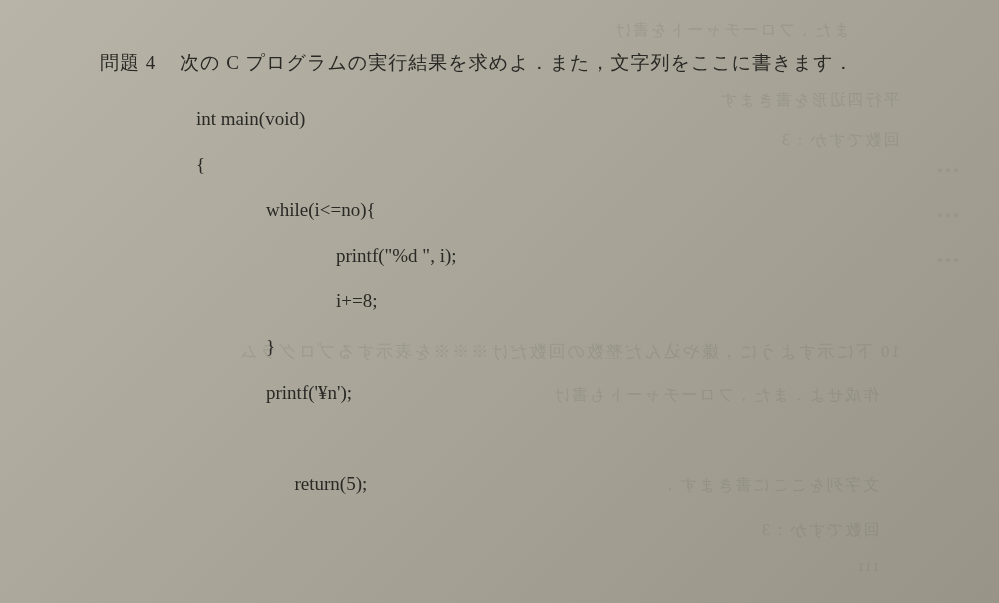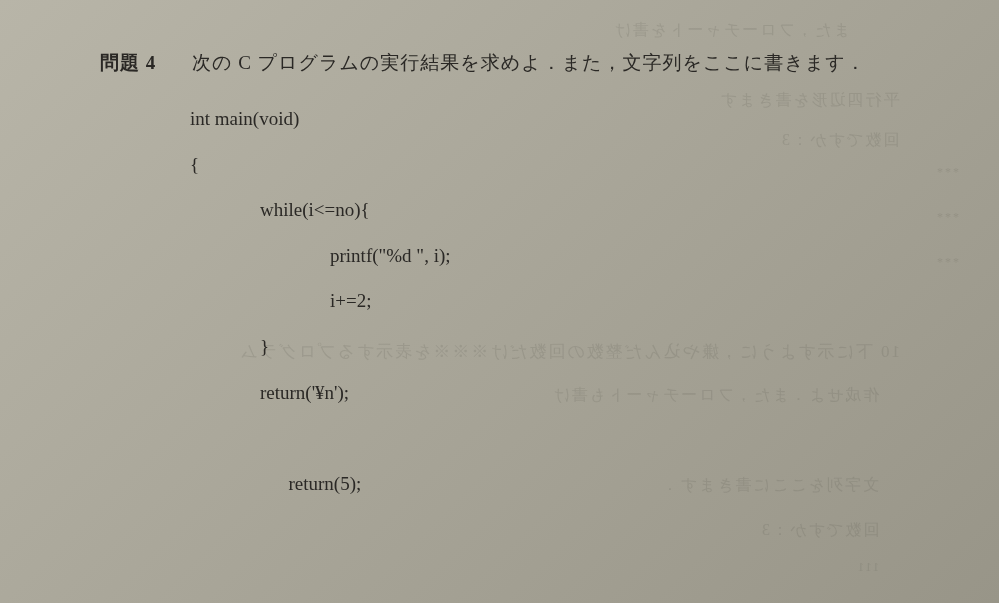--- a/index.html
+++ b/index.html
@@ -21,31 +21,31 @@
       position: relative;
     }
     .problem-header {
       font-size: 19px;
       margin-bottom: 20px;
       font-weight: 500;
       letter-spacing: 1px;
     }
     .problem-num {
       display: inline-block;
-      margin-right: 30px;
-      font-weight: bold;
+      margin-right: 18px;
     }
     .code-block {
       margin-left: 90px;
       font-size: 19px;
       line-height: 2.4;
       font-family: "Times New Roman", serif;
     }
     .code-line {
       white-space: pre;
+      margin-left: 6px;
     }
     .indent-1 {
       padding-left: 70px;
     }
     .indent-2 {
       padding-left: 140px;
     }
     .ghost-text {
       position: absolute;
       color: rgba(60, 55, 48, 0.12);
@@ -89,22 +89,22 @@
   <div class="problem-header">
     <span class="problem-num">問題 4</span>
     <span>次の C プログラムの実行結果を求めよ．また，文字列をここに書きます．</span>
   </div>
 
   <div class="code-block">
     <div class="code-line">int main(void)</div>
     <div class="code-line">{</div>
     <div class="code-line indent-1">while(i&lt;=no){</div>
     <div class="code-line indent-2">printf("%d ", i);</div>
-    <div class="code-line indent-2">i+=2;</div>
+    <div class="code-line indent-2">i+=8;</div>
     <div class="code-line indent-1">}</div>
-    <div class="code-line indent-1">return('¥n');</div>
+    <div class="code-line indent-1">printf('¥n');</div>
     <div class="code-line indent-1 return-row">
       <span>return(5);</span>
     </div>
 
   </div>
 
 </div>
 
 </body></html>

